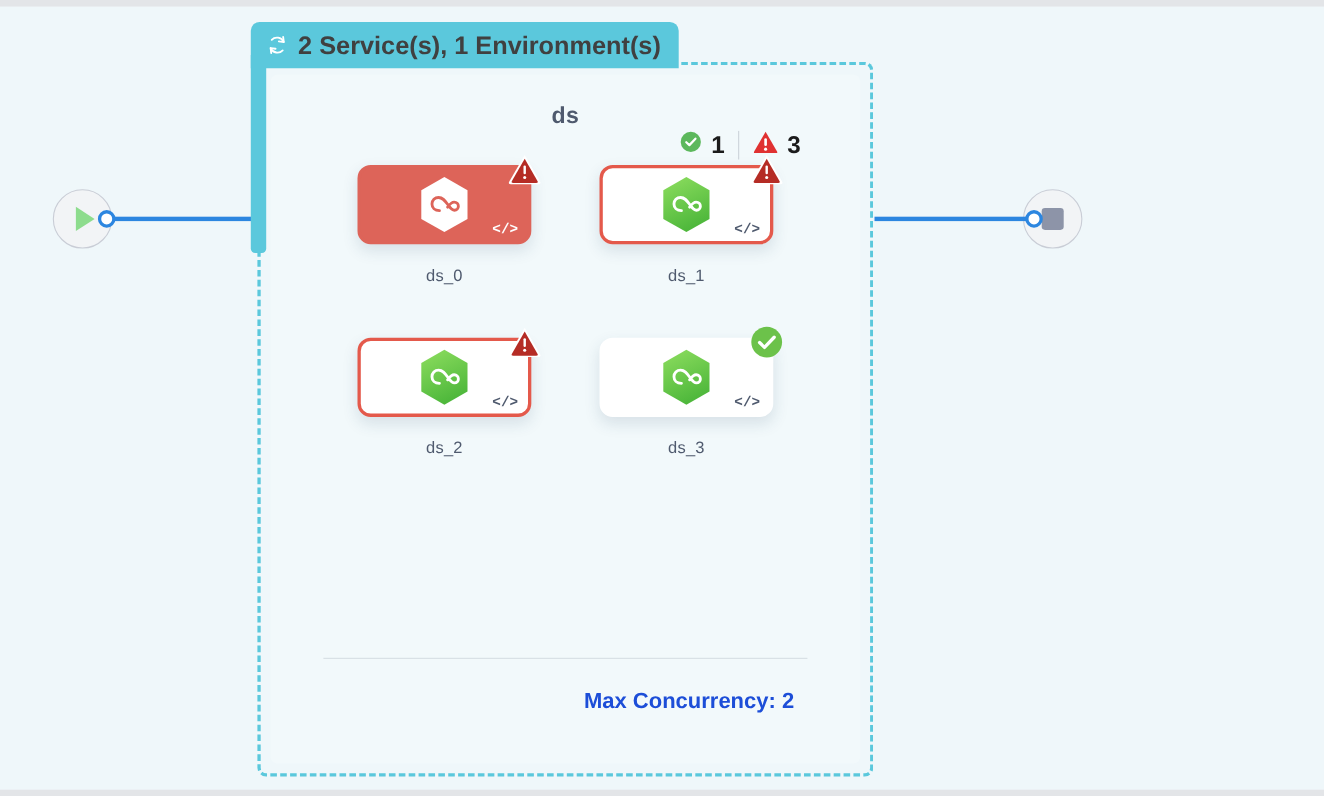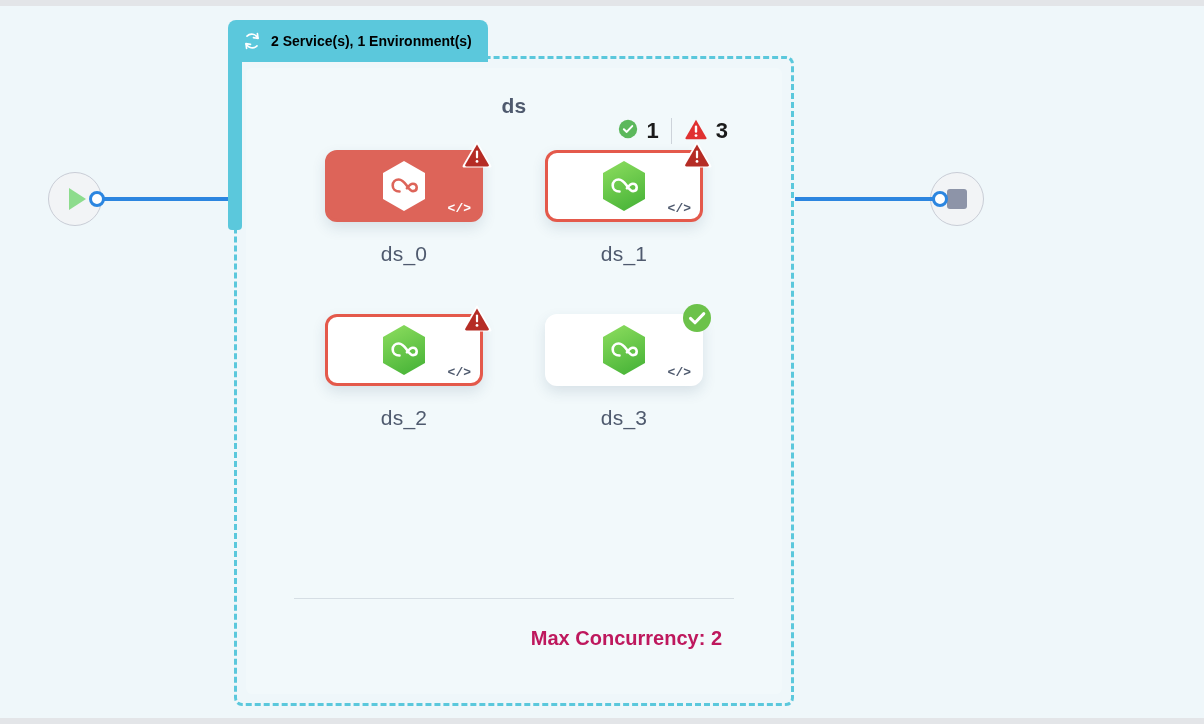--- a/index.html
+++ b/index.html
@@ -92,22 +92,22 @@
     position: absolute;
     left: 228px;
     top: 14px;
     height: 42px;
     background: #5bc8dc;
     border-radius: 8px 8px 0 0;
     display: flex;
     align-items: center;
     gap: 9px;
     padding: 0 16px 0 14px;
-    color: #000000;
-    font-size: 14px;
+    color: #404040;
+    font-size: 23px;
     font-weight: bold;
     z-index: 6;
     white-space: nowrap;
   }
 
   #group-rail {
     position: absolute;
     left: 228px;
     top: 44px;
     width: 14px;
@@ -238,21 +238,21 @@
     right: -14px;
     width: 34px;
     height: 34px;
     display: flex;
     align-items: center;
     justify-content: center;
   }
 
   .node-label {
     margin-top: 20px;
-    font-size: 21px;
+    font-size: 15px;
     color: #4f5a6e;
     font-weight: normal;
     letter-spacing: .2px;
   }
 
   
   #group-footer {
     position: absolute;
     left: 30px;
     right: 30px;
@@ -261,21 +261,21 @@
   }
   #footer-divider {
     height: 1px;
     background: #d6dee4;
     margin-bottom: 28px;
   }
   #max-concurrency {
     text-align: right;
     font-size: 20px;
     font-weight: bold;
-    color: #be185d;
+    color: #1d4ed8;
     padding-right: 12px;
   }
 
   
   .chrome-strip {
     position: absolute;
     left: 0;
     width: 1204px;
     height: 6px;
     background: #e3e5e8;

